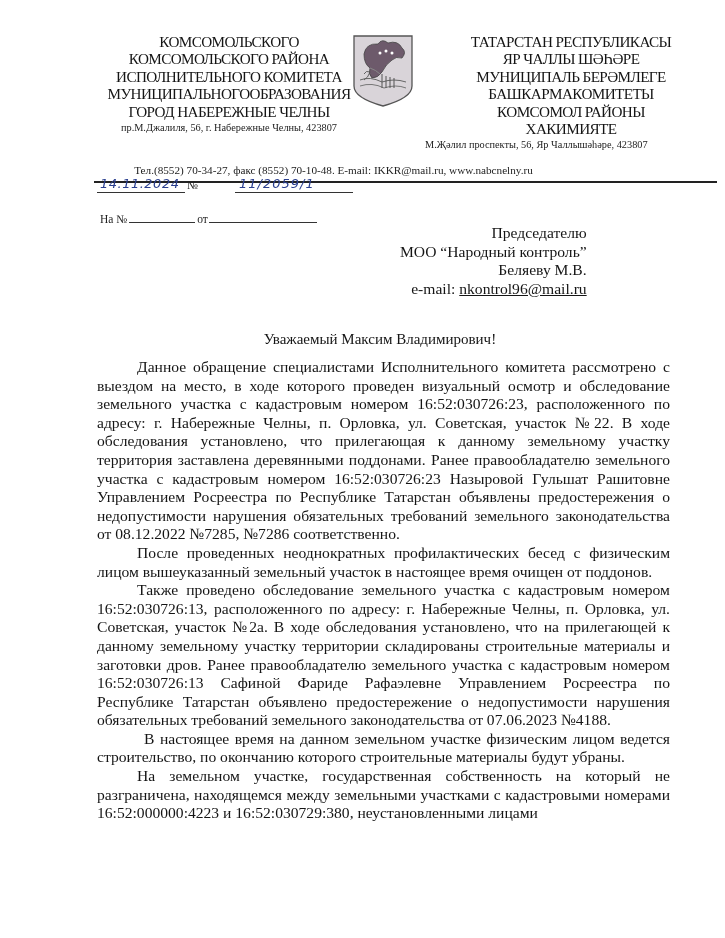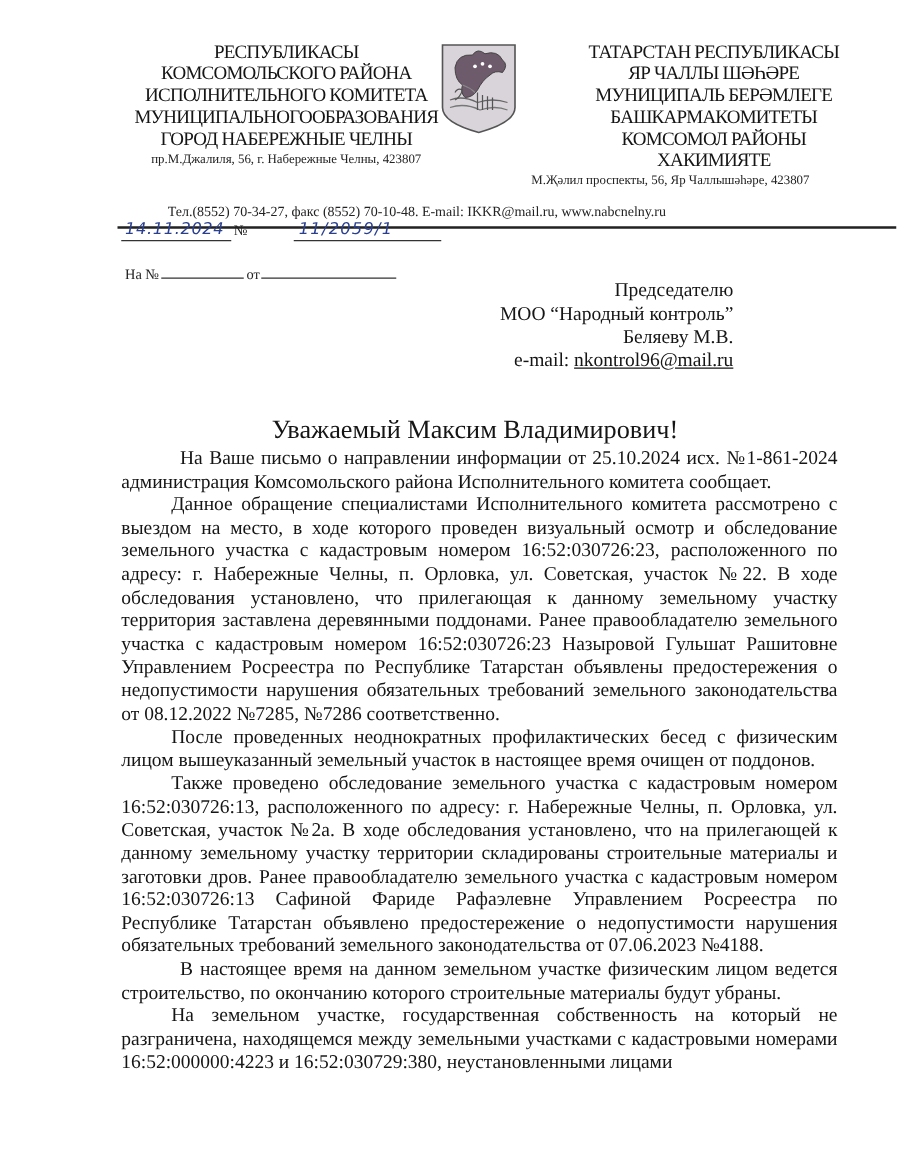--- a/index.html
+++ b/index.html
@@ -22,32 +22,32 @@
   .regline .no { position: absolute; left: 90px; top: 3px; font-size: 11.5px; color: #222; }
   .regline .num { position: absolute; left: 110px; top: 0; width: 118px; border-bottom: 1px solid #333; color: #2a3f8f; font-family: "DejaVu Sans", sans-serif; font-style: italic; font-size: 13px; letter-spacing: 1px; height: 17px; line-height: 16px; padding-left: 4px; box-sizing: border-box; margin-left: 28px; }
 
   .refline { position: absolute; left: 100px; top: 212px; font-size: 11.5px; color: #222; white-space: nowrap; text-align: center; }
   .refline .blank1 { display: inline-block; width: 66px; border-bottom: 1px solid #333; height: 10px; margin: 0 2px; }
   .refline .blank2 { display: inline-block; width: 108px; border-bottom: 1px solid #333; height: 10px; margin-left: 1px; }
 
   .addressee { position: absolute; left: 400px; top: 224px; font-size: 15.6px; line-height: 18.6px; color: #151515; text-align: right; }
   .addressee a { color: #151515; text-decoration: underline; }
 
-  .salutation { position: absolute; left: 0; width: 725px; top: 331px; text-align: center; font-size: 21px; color: #151515; padding-left: 35px; box-sizing: border-box; }
+  .salutation { position: absolute; left: 0; width: 725px; top: 331px; text-align: center; font-size: 15px; color: #151515; padding-left: 35px; box-sizing: border-box; }
 
   .body { position: absolute; left: 97px; top: 358px; width: 573px; font-size: 15.6px; line-height: 18.6px; color: #151515; }
   .body p { margin: 0; text-align: justify; text-indent: 47px; }
   .body p.tight { text-indent: 40px; }
 </style>
 </head>
 <body>
 
 <div class="hdr-left">
   <div class="org">
-    <div>РЕСПУБЛИКАСЫ</div>
+    <div>КОМСОМОЛЬСКОГО</div>
     <div>КОМСОМОЛЬСКОГО РАЙОНА</div>
     <div>ИСПОЛНИТЕЛЬНОГО КОМИТЕТА</div>
     <div>МУНИЦИПАЛЬНОГООБРАЗОВАНИЯ</div>
     <div>ГОРОД НАБЕРЕЖНЫЕ ЧЕЛНЫ</div>
   </div>
   <div class="addr">пр.М.Джалиля, 56, г. Набережные Челны, 423807</div>
 </div>
 
 <div class="emblem">
   <svg width="62" height="74" viewBox="0 0 62 74">
@@ -91,19 +91,18 @@
 <div class="addressee">
   <div>Председателю</div>
   <div>МОО “Народный контроль”</div>
   <div>Беляеву М.В.</div>
   <div><span>e-mail: </span><a>nkontrol96@mail.ru</a></div>
 </div>
 
 <div class="salutation">Уважаемый Максим Владимирович!</div>
 
 <div class="body">
-  <p>На Ваше письмо о направлении информации от 25.10.2024 исх. №1-861-2024 администрация Комсомольского района Исполнительного комитета сообщает.</p>
   <p class="tight">Данное обращение специалистами Исполнительного комитета рассмотрено с выездом на место, в ходе которого проведен визуальный осмотр и обследование земельного участка с кадастровым номером 16:52:030726:23, расположенного по адресу: г. Набережные Челны, п. Орловка, ул. Советская, участок №22. В ходе обследования установлено, что прилегающая к данному земельному участку территория заставлена деревянными поддонами. Ранее правообладателю земельного участка с кадастровым номером 16:52:030726:23 Назыровой Гульшат Рашитовне Управлением Росреестра по Республике Татарстан объявлены предостережения о недопустимости нарушения обязательных требований земельного законодательства от 08.12.2022 №7285, №7286 соответственно.</p>
   <p class="tight">После проведенных неоднократных профилактических бесед с физическим лицом вышеуказанный земельный участок в настоящее время очищен от поддонов.</p>
   <p class="tight">Также проведено обследование земельного участка с кадастровым номером 16:52:030726:13, расположенного по адресу: г. Набережные Челны, п. Орловка, ул. Советская, участок №2а. В ходе обследования установлено, что на прилегающей к данному земельному участку территории складированы строительные материалы и заготовки дров. Ранее правообладателю земельного участка с кадастровым номером 16:52:030726:13 Сафиной Фариде Рафаэлевне Управлением Росреестра по Республике Татарстан объявлено предостережение о недопустимости нарушения обязательных требований земельного законодательства от 07.06.2023 №4188.</p>
   <p>В настоящее время на данном земельном участке физическим лицом ведется строительство, по окончанию которого строительные материалы будут убраны.</p>
   <p class="tight">На земельном участке, государственная собственность на который не разграничена, находящемся между земельными участками с кадастровыми номерами 16:52:000000:4223 и 16:52:030729:380, неустановленными лицами</p>
 </div>
 
 </body></html>

